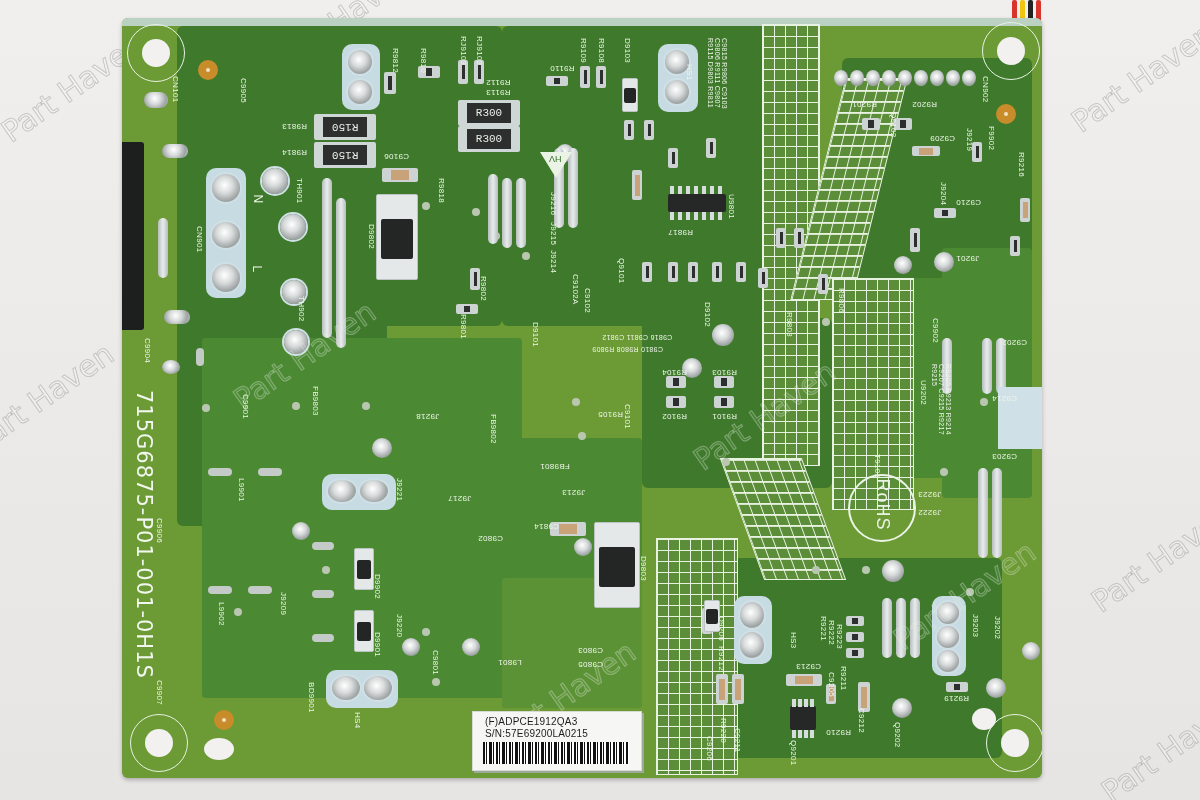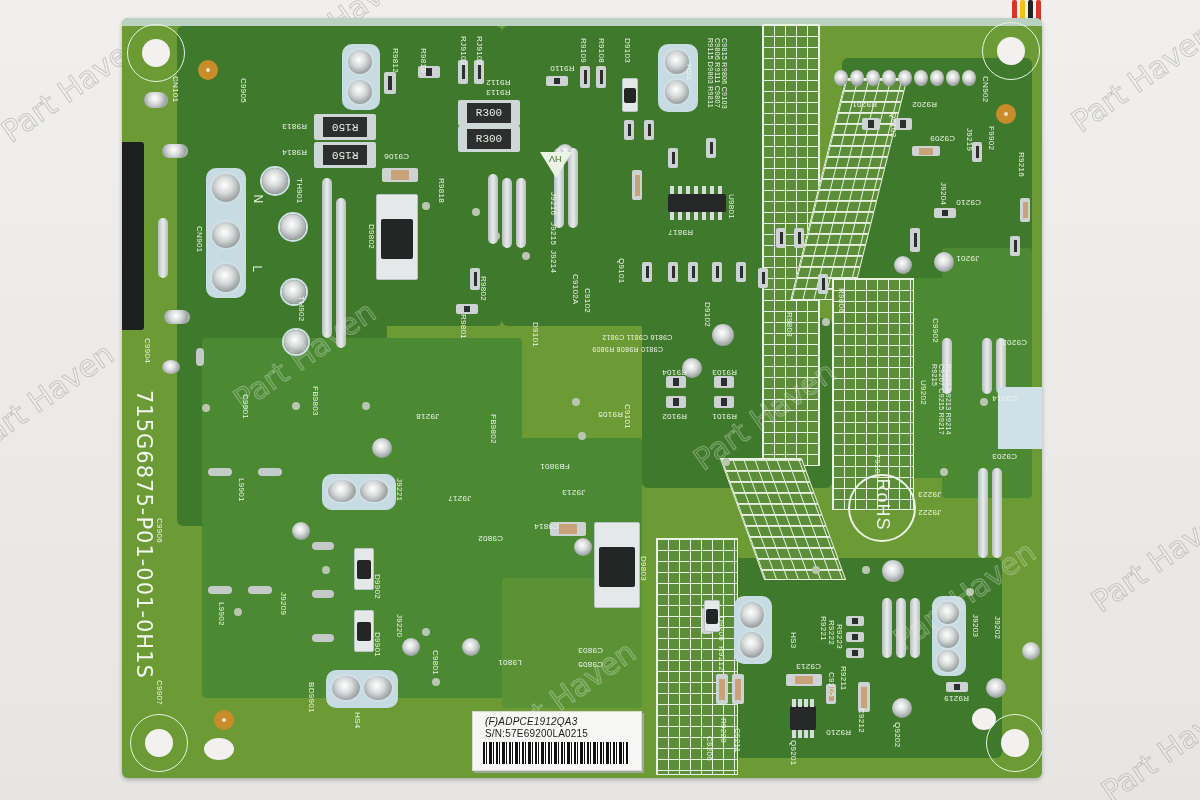--- a/index.html
+++ b/index.html
@@ -38,21 +38,21 @@
   .ic .pin{position:absolute;width:4px;height:8px;background:#d7dcdc;}
   .dpak{position:absolute;background:#e4e8e8;border:1px solid #bcc3c3;border-radius:2px;}
   .dpak::after{content:"";position:absolute;left:10%;top:28%;width:80%;height:48%;background:#232624;border-radius:2px;}
   .slot{position:absolute;border-radius:6px;background:#c3cac8;}
   .jumper{position:absolute;width:10px;background:linear-gradient(90deg,#b7bdbd,#e8ecec,#b7bdbd);border-radius:5px;}
   .hs{position:absolute;background:#c7dbe2;border-radius:10px;}
   .connector{position:absolute;left:110px;top:142px;width:34px;height:188px;background:#1d1f1e;border-radius:3px;}
   .white-tab{position:absolute;left:998px;top:387px;width:44px;height:62px;background:#cfe0e6;}
   .label{position:absolute;left:472px;top:711px;width:168px;height:58px;background:#f6f6f4;border:1px solid #d8d8d4;box-shadow:2px 2px 0 #9ea99a;}
   .label .l1,.label .l2{position:absolute;left:12px;font-size:10px;color:#1d1d1d;letter-spacing:.2px;}
-  .label .l1{top:4px;font-style:italic;}
+  .label .l1{top:4px;}
   .label .l2{top:16px;}
   .barcode{position:absolute;left:10px;top:30px;width:146px;height:22px;
     background:repeating-linear-gradient(90deg,#111 0 2px,#fff 2px 3px,#111 3px 4px,#fff 4px 6px,#111 6px 9px,#fff 9px 10px,#111 10px 11px,#fff 11px 13px);}
   .rohs{position:absolute;left:848px;top:474px;width:64px;height:64px;border:2px solid #eaf3e6;border-radius:50%;}
   .rohs span{position:absolute;left:6px;top:18px;color:#eaf3e6;font-size:18px;transform:rotate(90deg);white-space:nowrap;letter-spacing:1px;}
   .hv{position:absolute;left:540px;top:150px;width:0;height:0;border-left:16px solid transparent;border-right:16px solid transparent;border-top:26px solid #eaf3e6;}
   .hv span{position:absolute;left:-7px;top:-24px;font-size:9px;color:#3b6f2a;transform:rotate(180deg);}
   .watermark{position:absolute;color:rgba(255,255,255,.28);font-size:30px;transform:rotate(-35deg);white-space:nowrap;pointer-events:none;
      -webkit-text-stroke:1px rgba(120,120,120,.35);font-family:"DejaVu Sans",sans-serif;}
   .watermark.onboard{-webkit-text-stroke:1px rgba(230,240,225,.35);color:rgba(255,255,255,.06);}

